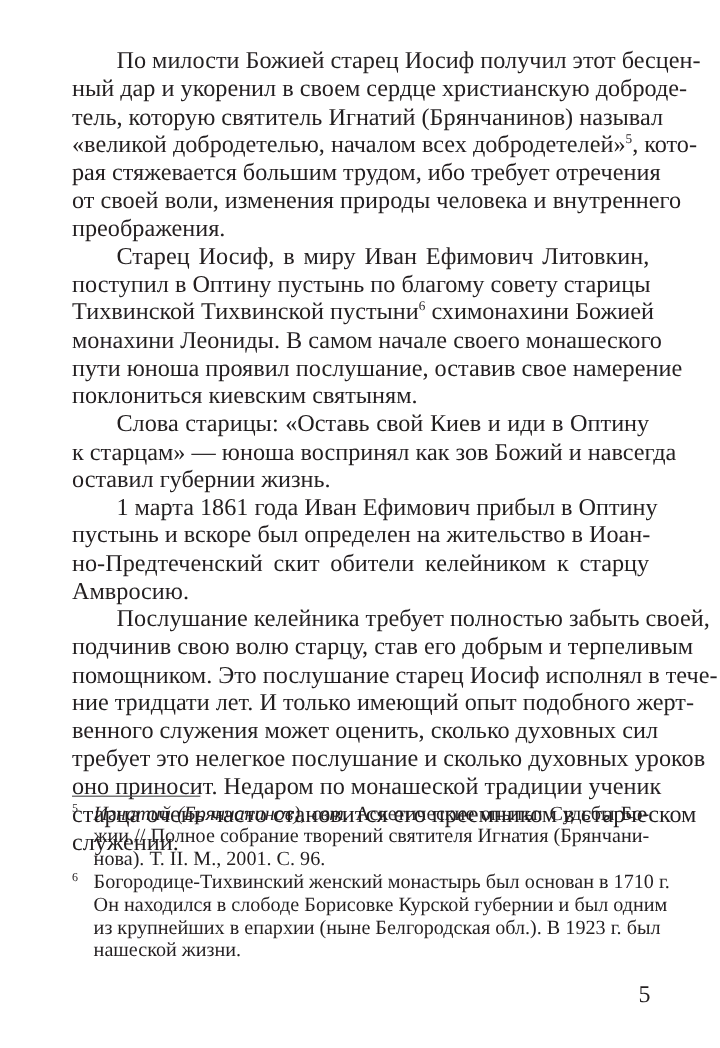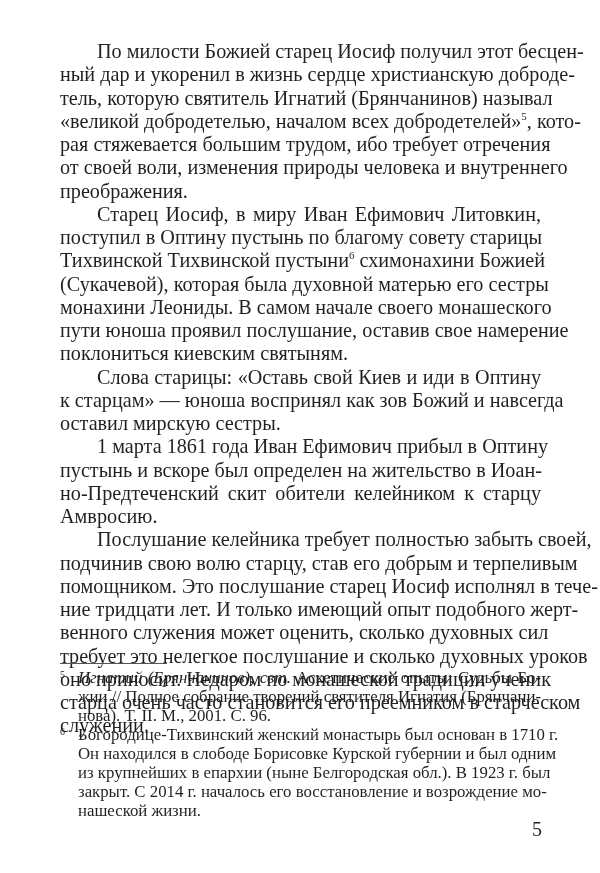--- a/index.html
+++ b/index.html
@@ -86,42 +86,41 @@
   </style>
 </head>
 <body>
 
 <div class="page">
 
   <div class="main-text">
 
     <div>
       <span class="line indent">По милости Божией старец Иосиф получил этот бесцен-</span>
-      <span class="line">ный дар и укоренил в жизнь сердце христианскую доброде-</span>
+      <span class="line">ный дар и укоренил в своем сердце христианскую доброде-</span>
       <span class="line">тель, которую святитель Игнатий (Брянчанинов) называл</span>
       <span class="line"><span>«великой добродетелью, началом всех добродетелей»</span><sup class="fnref">5</sup><span>, кото-</span></span>
       <span class="line">рая стяжевается большим трудом, ибо требует отречения</span>
       <span class="line">от своей воли, изменения природы человека и внутреннего</span>
       <span class="line last">преображения.</span>
     </div>
 
     <div>
       <span class="line indent">Старец Иосиф, в миру Иван Ефимович Литовкин,</span>
       <span class="line">поступил в Оптину пустынь по благому совету старицы</span>
       <span class="line"><span>Тихвинской Тихвинской пустыни</span><sup class="fnref">6</sup><span> схимонахини Божией</span></span>
-      <span class="line">(Сукачевой), которая была духовной матерью его сестры</span>
       <span class="line">монахини Леониды. В самом начале своего монашеского</span>
       <span class="line">пути юноша проявил послушание, оставив свое намерение</span>
       <span class="line last">поклониться киевским святыням.</span>
     </div>
 
     <div>
       <span class="line indent">Слова старицы: «Оставь свой Киев и иди в Оптину</span>
       <span class="line">к старцам» — юноша воспринял как зов Божий и навсегда</span>
-      <span class="line last">оставил мирскую сестры.</span>
+      <span class="line last">оставил губернии жизнь.</span>
     </div>
 
     <div>
       <span class="line indent">1 марта 1861 года Иван Ефимович прибыл в Оптину</span>
       <span class="line">пустынь и вскоре был определен на жительство в Иоан-</span>
       <span class="line">но-Предтеченский скит обители келейником к старцу</span>
       <span class="line last">Амвросию.</span>
     </div>
 
     <div>
@@ -144,19 +143,18 @@
       <span class="fn-num">5</span>
       <span class="line"><em>Игнатий (Брянчанинов), свт.</em><span> Аскетические опыты: Судьбы Бо-</span></span>
       <span class="line">жии // Полное собрание творений святителя Игнатия (Брянчани-</span>
       <span class="line last">нова). Т. II. М., 2001. С. 96.</span>
     </div>
     <div class="fn">
       <span class="fn-num">6</span>
       <span class="line">Богородице-Тихвинский женский монастырь был основан в 1710 г.</span>
       <span class="line">Он находился в слободе Борисовке Курской губернии и был одним</span>
       <span class="line">из крупнейших в епархии (ныне Белгородская обл.). В 1923 г. был</span>
-      <span class="line">закрыт. С 2014 г. началось его восстановление и возрождение мо-</span>
       <span class="line last">нашеской жизни.</span>
     </div>
   </div>
 
   <div class="page-number">5</div>
 </div>
 
 </body></html>

